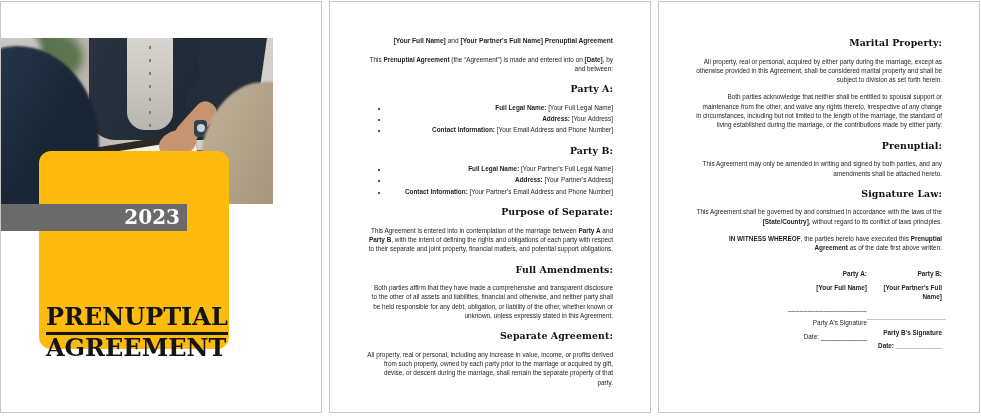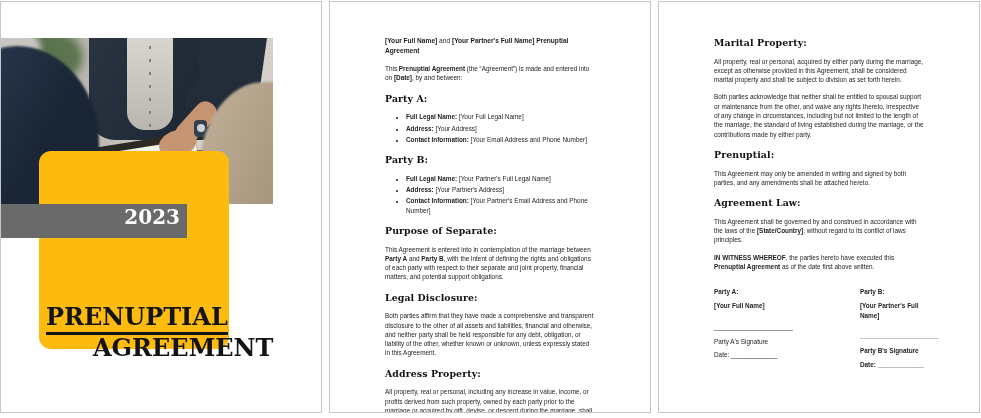--- a/index.html
+++ b/index.html
@@ -29,28 +29,28 @@
   .ph-stamp-handle{ left:169px; top:98px; width:9px; height:26px; background:linear-gradient(180deg,#4a423a,#241f1a); border-radius:4px 4px 2px 2px; transform:rotate(-6deg); }
   .ph-hand   { left:158px; top:92px; width:38px; height:27px; background:#c79472; border-radius:45% 60% 50% 50%; transform:rotate(-26deg); }
   .ph-stamp-base{ left:159px; top:122px; width:27px; height:9px; background:linear-gradient(180deg,#c89a4e,#8a6428); border-radius:3px; transform:rotate(-6deg); }
   .ph-person-left { left:-54px; top:8px; width:152px; height:180px; background:linear-gradient(120deg,#2c3d52,#1a2636 60%); border-radius:46% 54% 0 0; filter:blur(1px); }
   .ph-person-right{ left:198px; top:44px; width:124px; height:176px; background:linear-gradient(115deg,#c3b29a,#a3937a 70%); border-radius:52% 30% 0 0; filter:blur(1px); }
 
   .card { position:absolute; left:38px; top:149px; width:190px; height:198px; background:#fcbb0e; border-radius:12px; z-index:2; }
   .cover-title { position:absolute; left:7px; font-family:"DejaVu Serif",serif; font-weight:700; font-size:24px;
                  color:#141414; letter-spacing:0; white-space:nowrap; }
   .cover-title.t1 { top:151px; }
-  .cover-title.t2 { top:182px;margin-left:47px; }
+  .cover-title.t2 { top:182px; }
   .underlined { border-bottom:3px solid #151515; padding-bottom:1px; }
-  .ribbon { position:absolute; left:-1px; top:202px; width:187px; height:34px; background:#6a6a6a; z-index:3;
+  .ribbon { position:absolute; left:-1px; top:202px; width:187px; height:27px; background:#6a6a6a; z-index:3;
             text-align:right; padding-right:7px; font-family:"DejaVu Serif",serif; font-weight:700;
             font-size:20px; line-height:27px; color:#ffffff; }
 
   
-  .doc { padding:34px 55px 0; font-family:"Liberation Sans",sans-serif; font-size:6.4px; line-height:1.45; color:#1d1d1d; }
+  .doc { padding:34px 37px 0; font-family:"Liberation Sans",sans-serif; font-size:6.4px; line-height:1.45; color:#1d1d1d;text-align:right; }
   .doc-title { margin:0 0 9px; font-size:6.6px; }
   .doc p.body { margin:0 0 8px; }
   .sec { font-family:"DejaVu Serif",serif; font-size:9.4px; font-weight:700; color:#101010; margin:9px 0 7px; letter-spacing:.1px; }
   .doc ul { margin:0 0 8px; padding-left:21px; list-style:disc; }
   .doc li { margin:0 0 2px; }
   .doc li::marker { font-size:5px; }
   .b { font-weight:700; }
 
   .sig-row { display:flex; margin-top:16px; }
   .sig-col.a { width:69.5%; }
@@ -109,37 +109,37 @@
     <h3 class="sec">Party B:</h3>
     <ul>
       <li><span class="b">Full Legal Name:</span><span> [Your Partner's Full Legal Name]</span></li>
       <li><span class="b">Address:</span><span> [Your Partner's Address]</span></li>
       <li><span class="b">Contact Information:</span><span> [Your Partner's Email Address and Phone Number]</span></li>
     </ul>
 
     <h3 class="sec">Purpose of Separate:</h3>
     <p class="body"><span>This Agreement is entered into in contemplation of the marriage between </span><span class="b">Party A</span><span> and </span><span class="b">Party B</span><span>, with the intent of defining the rights and obligations of each party with respect to their separate and joint property, financial matters, and potential support obligations.</span></p>
 
-    <h3 class="sec">Legal Disclosure:</h3>
+    <h3 class="sec">Full Amendments:</h3>
     <p class="body"><span>Both parties affirm that they have made a comprehensive and transparent disclosure to the other of all assets and liabilities, financial and otherwise, and neither party shall be held responsible for any debt, obligation, or liability of the other, whether known or unknown, unless expressly stated in this Agreement.</span></p>
 
-    <h3 class="sec">Address Property:</h3>
+    <h3 class="sec">Separate Agreement:</h3>
     <p class="body"><span>All property, real or personal, including any increase in value, income, or profits derived from such property, owned by each party prior to the marriage or acquired by gift, devise, or descent during the marriage, shall remain the separate property of that party.</span></p>
   </section>
 
   <section class="page doc">
     <h3 class="sec" style="margin-top:0">Marital Property:</h3>
     <p class="body"><span>All property, real or personal, acquired by either party during the marriage, except as otherwise provided in this Agreement, shall be considered marital property and shall be subject to division as set forth herein.</span></p>
 
     <p class="body"><span>Both parties acknowledge that neither shall be entitled to spousal support or maintenance from the other, and waive any rights thereto, irrespective of any change in circumstances, including but not limited to the length of the marriage, the standard of living established during the marriage, or the contributions made by either party.</span></p>
 
     <h3 class="sec">Prenuptial:</h3>
     <p class="body"><span>This Agreement may only be amended in writing and signed by both parties, and any amendments shall be attached hereto.</span></p>
 
-    <h3 class="sec">Agreement Law:</h3>
+    <h3 class="sec">Signature Law:</h3>
     <p class="body"><span>This Agreement shall be governed by and construed in accordance with the laws of the </span><span class="b">[State/Country]</span><span>, without regard to its conflict of laws principles.</span></p>
 
     <p class="body"><span class="b">IN WITNESS WHEREOF</span><span>, the parties hereto have executed this </span><span class="b">Prenuptial Agreement</span><span> as of the date first above written.</span></p>
 
     <div class="sig-row">
       <div class="sig-col a">
         <p class="sig-label">Party A:</p>
         <p class="sig-name">[Your Full Name]</p>
         <p class="sig-line">____________________</p>
         <p class="sig-sign">Party A's Signature</p>

